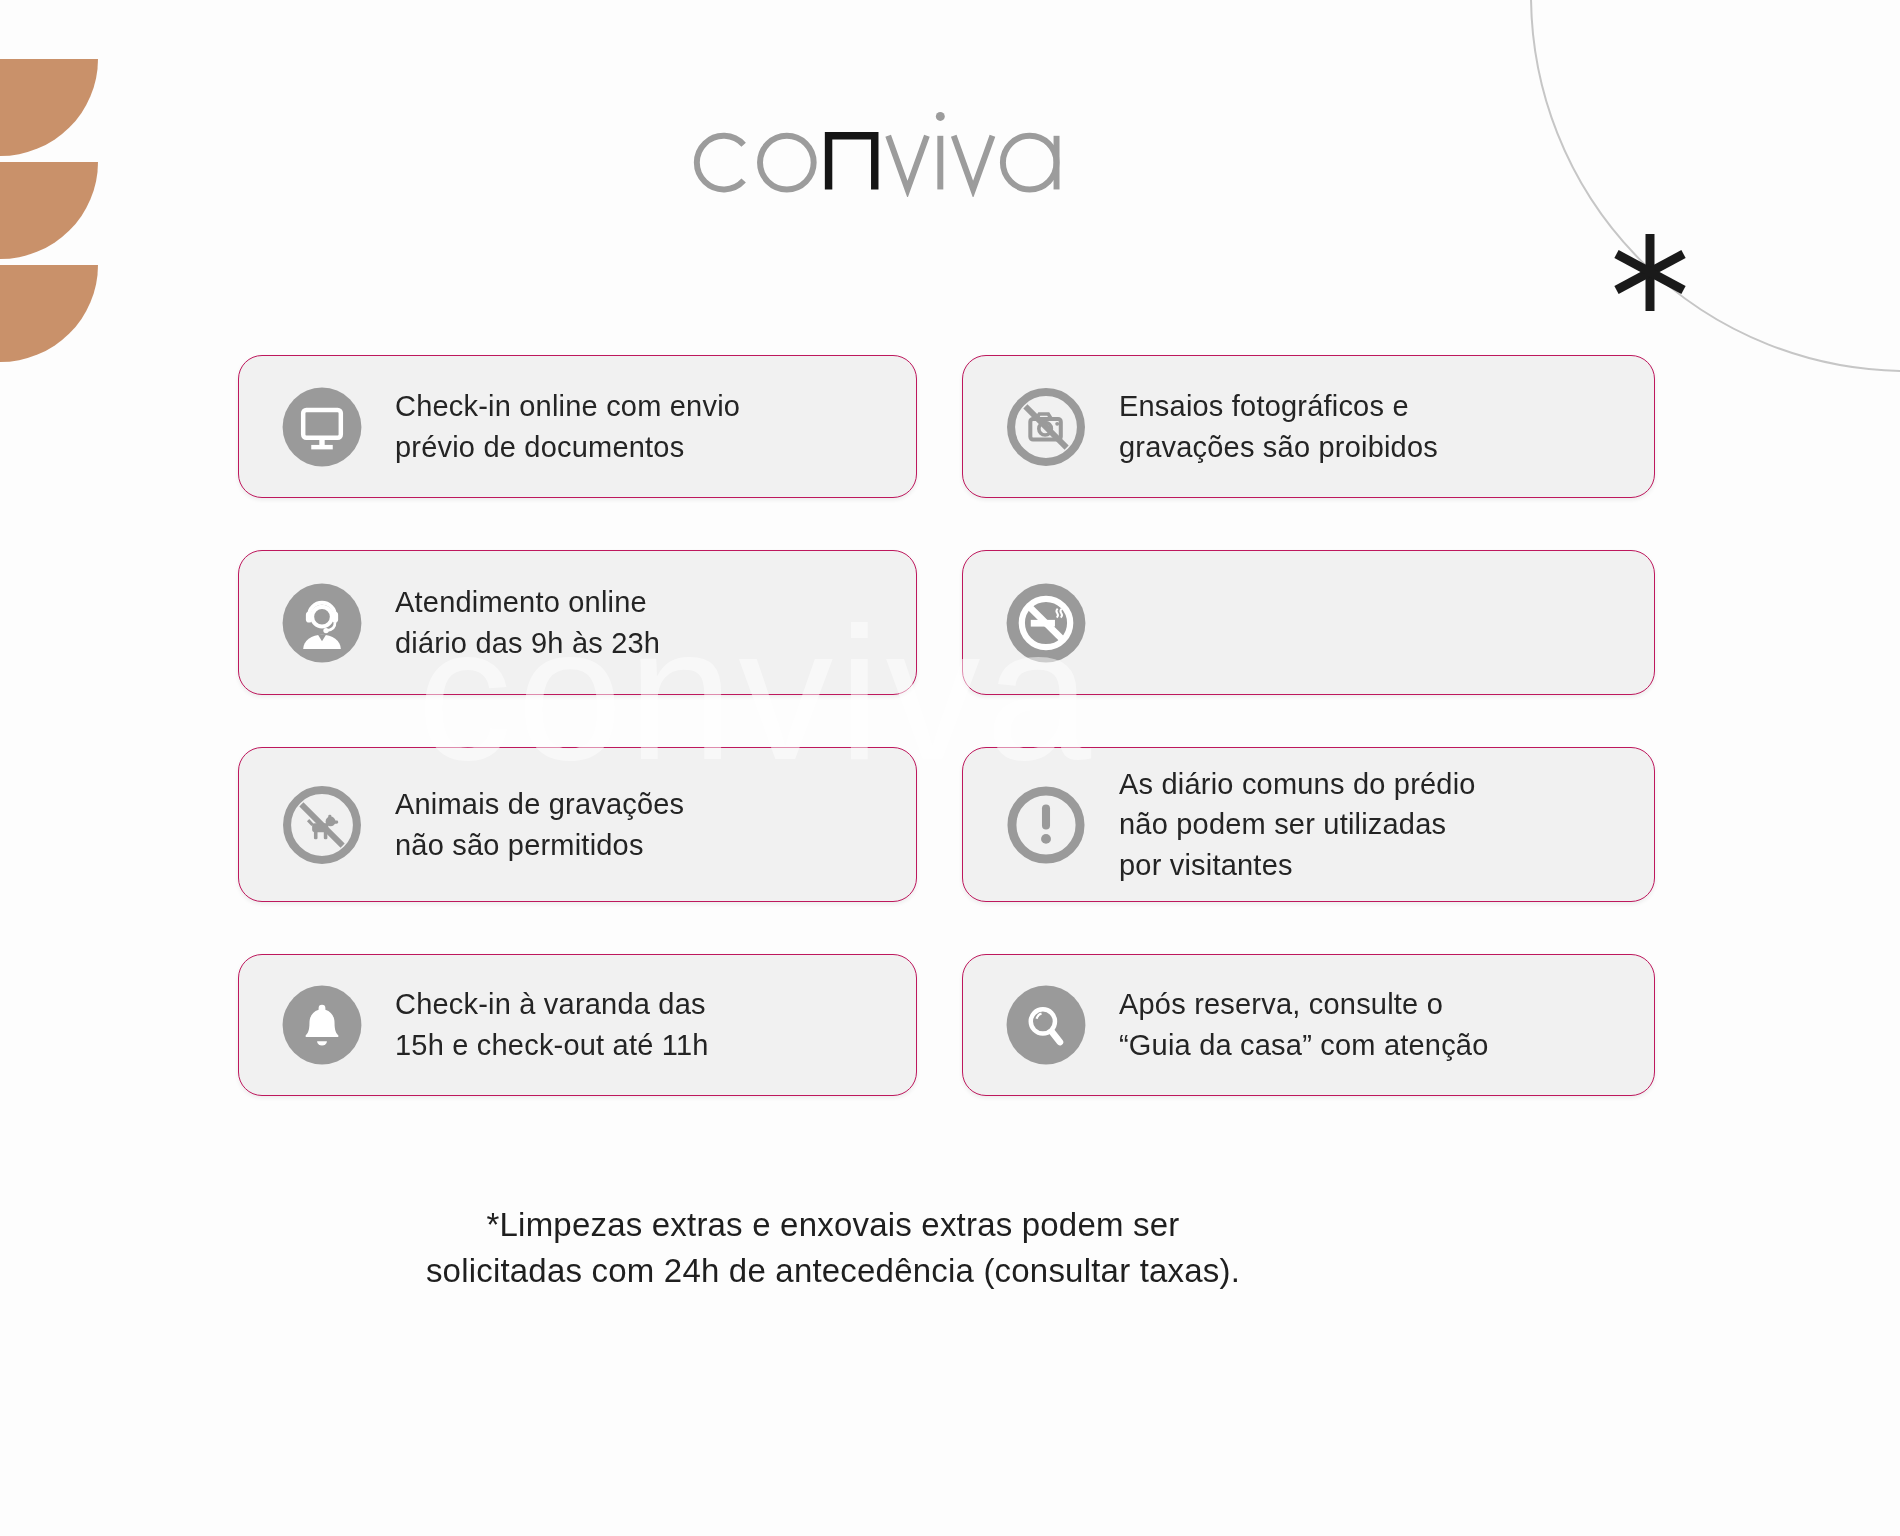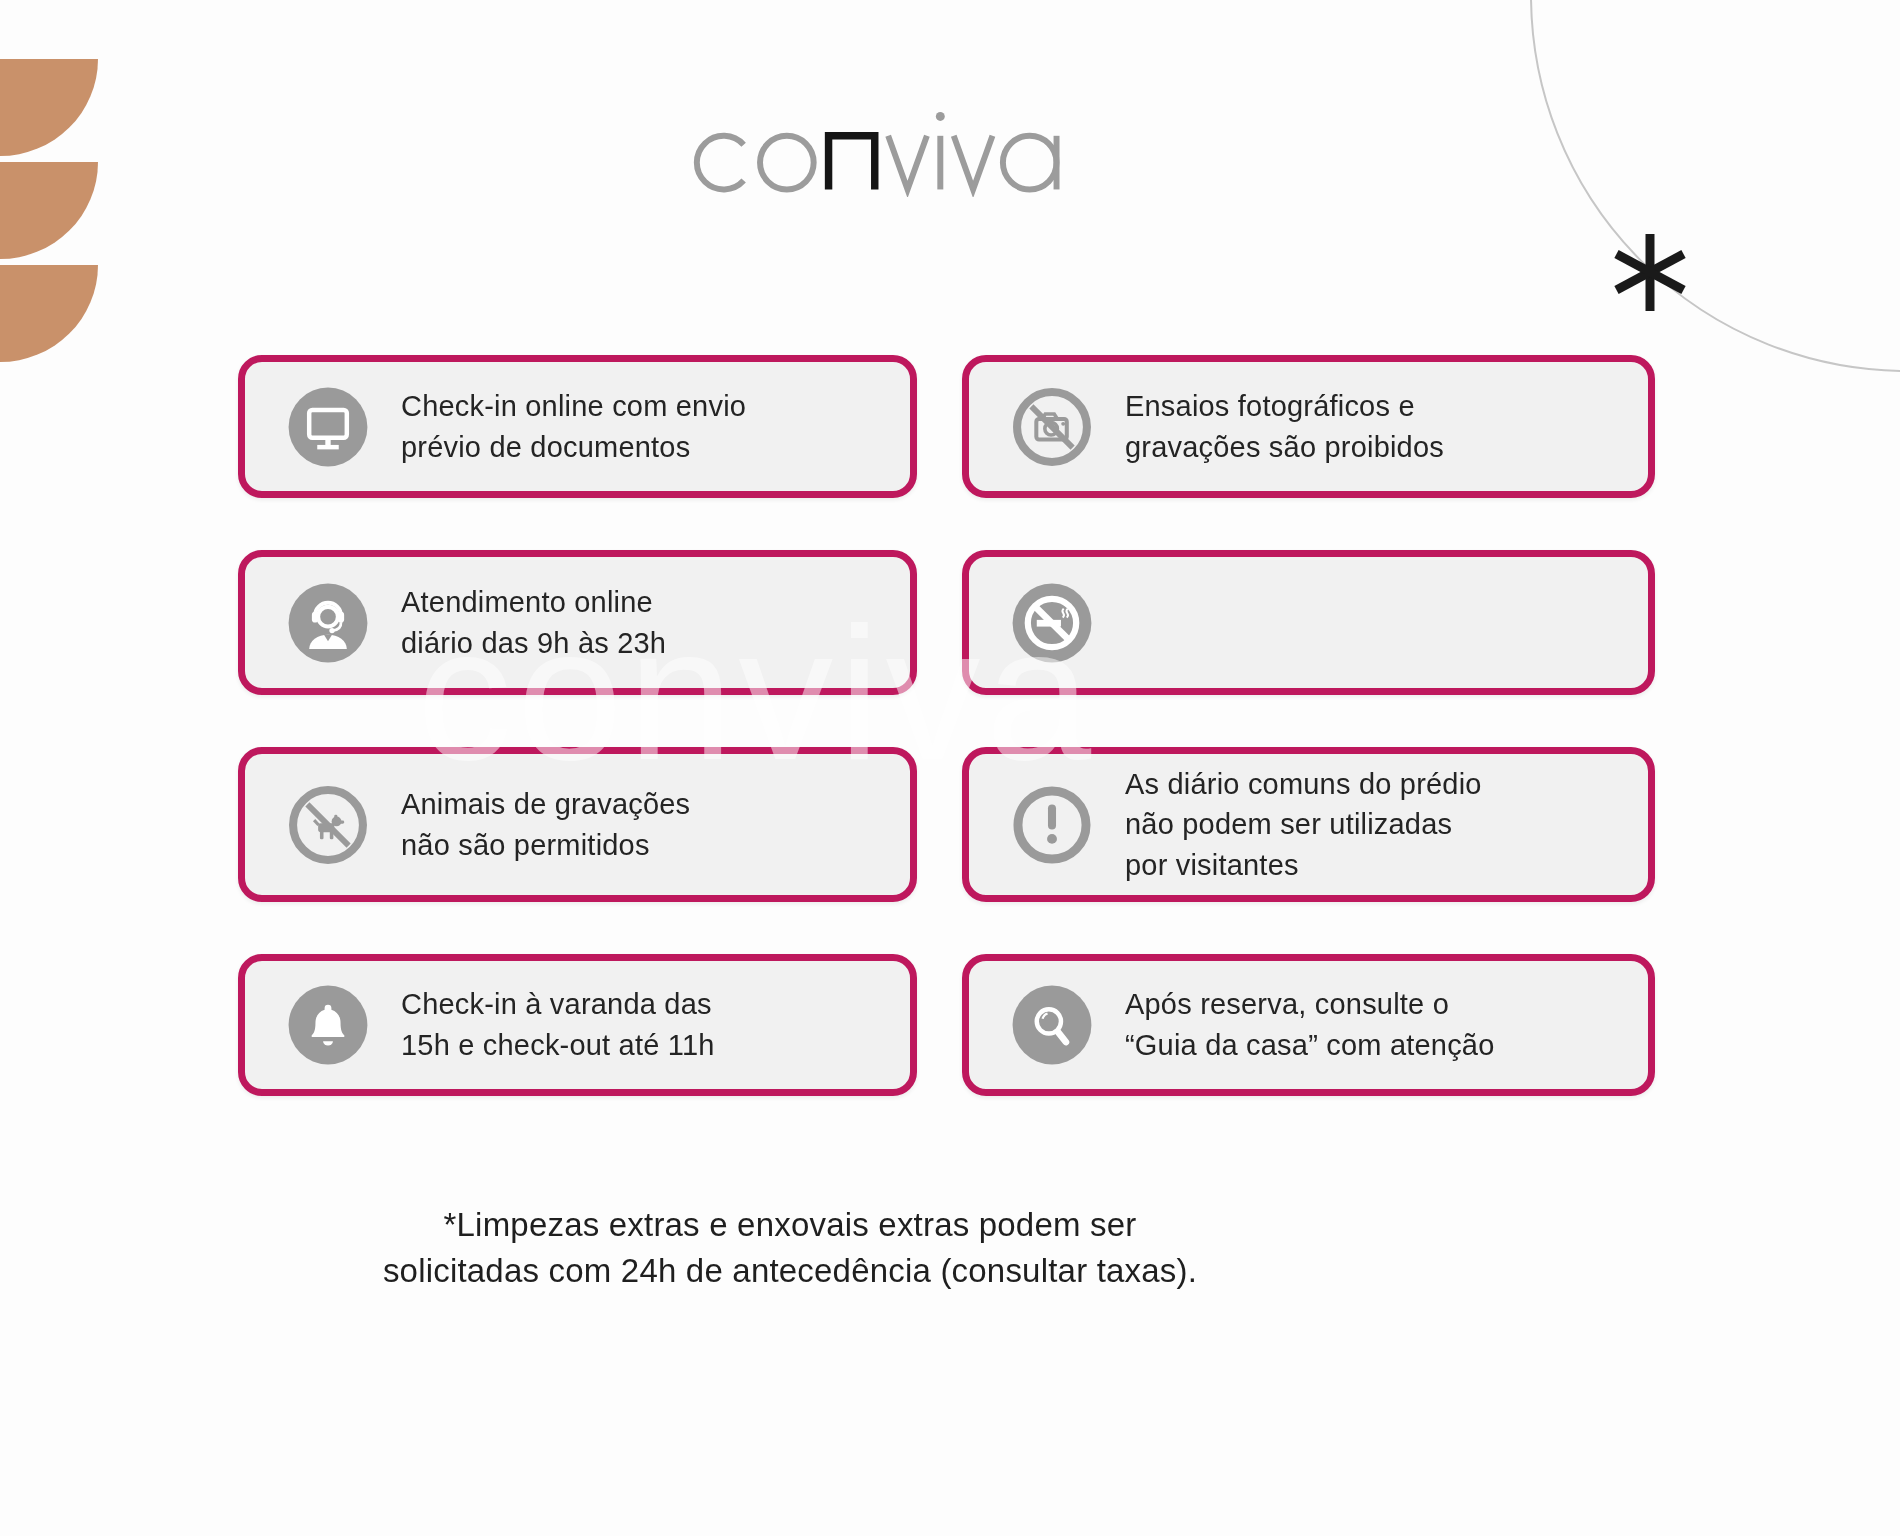--- a/index.html
+++ b/index.html
@@ -31,38 +31,38 @@
   
   .cards{
     position:absolute;left:238px;top:355px;
     display:grid;z-index:1;
     grid-template-columns:679px 693px;
     grid-template-rows:143px 145px 155px 142px;
     column-gap:45px;row-gap:52px;
   }
   .card{
     background:#f1f1f1;
-    border:7px solid #be185d;
+    border:1px solid #be185d;
     border-radius:24px;
     box-shadow:0 2px 4px rgba(0,0,0,0.07);
     display:flex;align-items:center;
     padding:0 26px 0 40px;gap:30px;
     box-sizing:border-box;
   }
   .icon-wrap{width:86px;height:86px;flex:none;}
   .icon-wrap svg{width:86px;height:86px;display:block;}
   .card-text{
     font-size:29px;line-height:1.40;font-weight:500;
     color:#242424;letter-spacing:0.2px;white-space:pre-line;
   }
   
   .footer-note{
     position:absolute;left:0;top:1202px;width:1580px;z-index:1;
     text-align:center;font-size:33px;line-height:1.40;font-weight:500;
-    color:#1f1f1f;white-space:pre-line;letter-spacing:0.2px;
+    color:#1f1f1f;white-space:pre-line;letter-spacing:0.2px;padding-left:43px;
   }
 </style>
 </head>
 <body>
 
 <div class="petal p1"></div>
 <div class="petal p2"></div>
 <div class="petal p3"></div>
 <div class="arc-circle"></div>
 <div class="asterisk">

